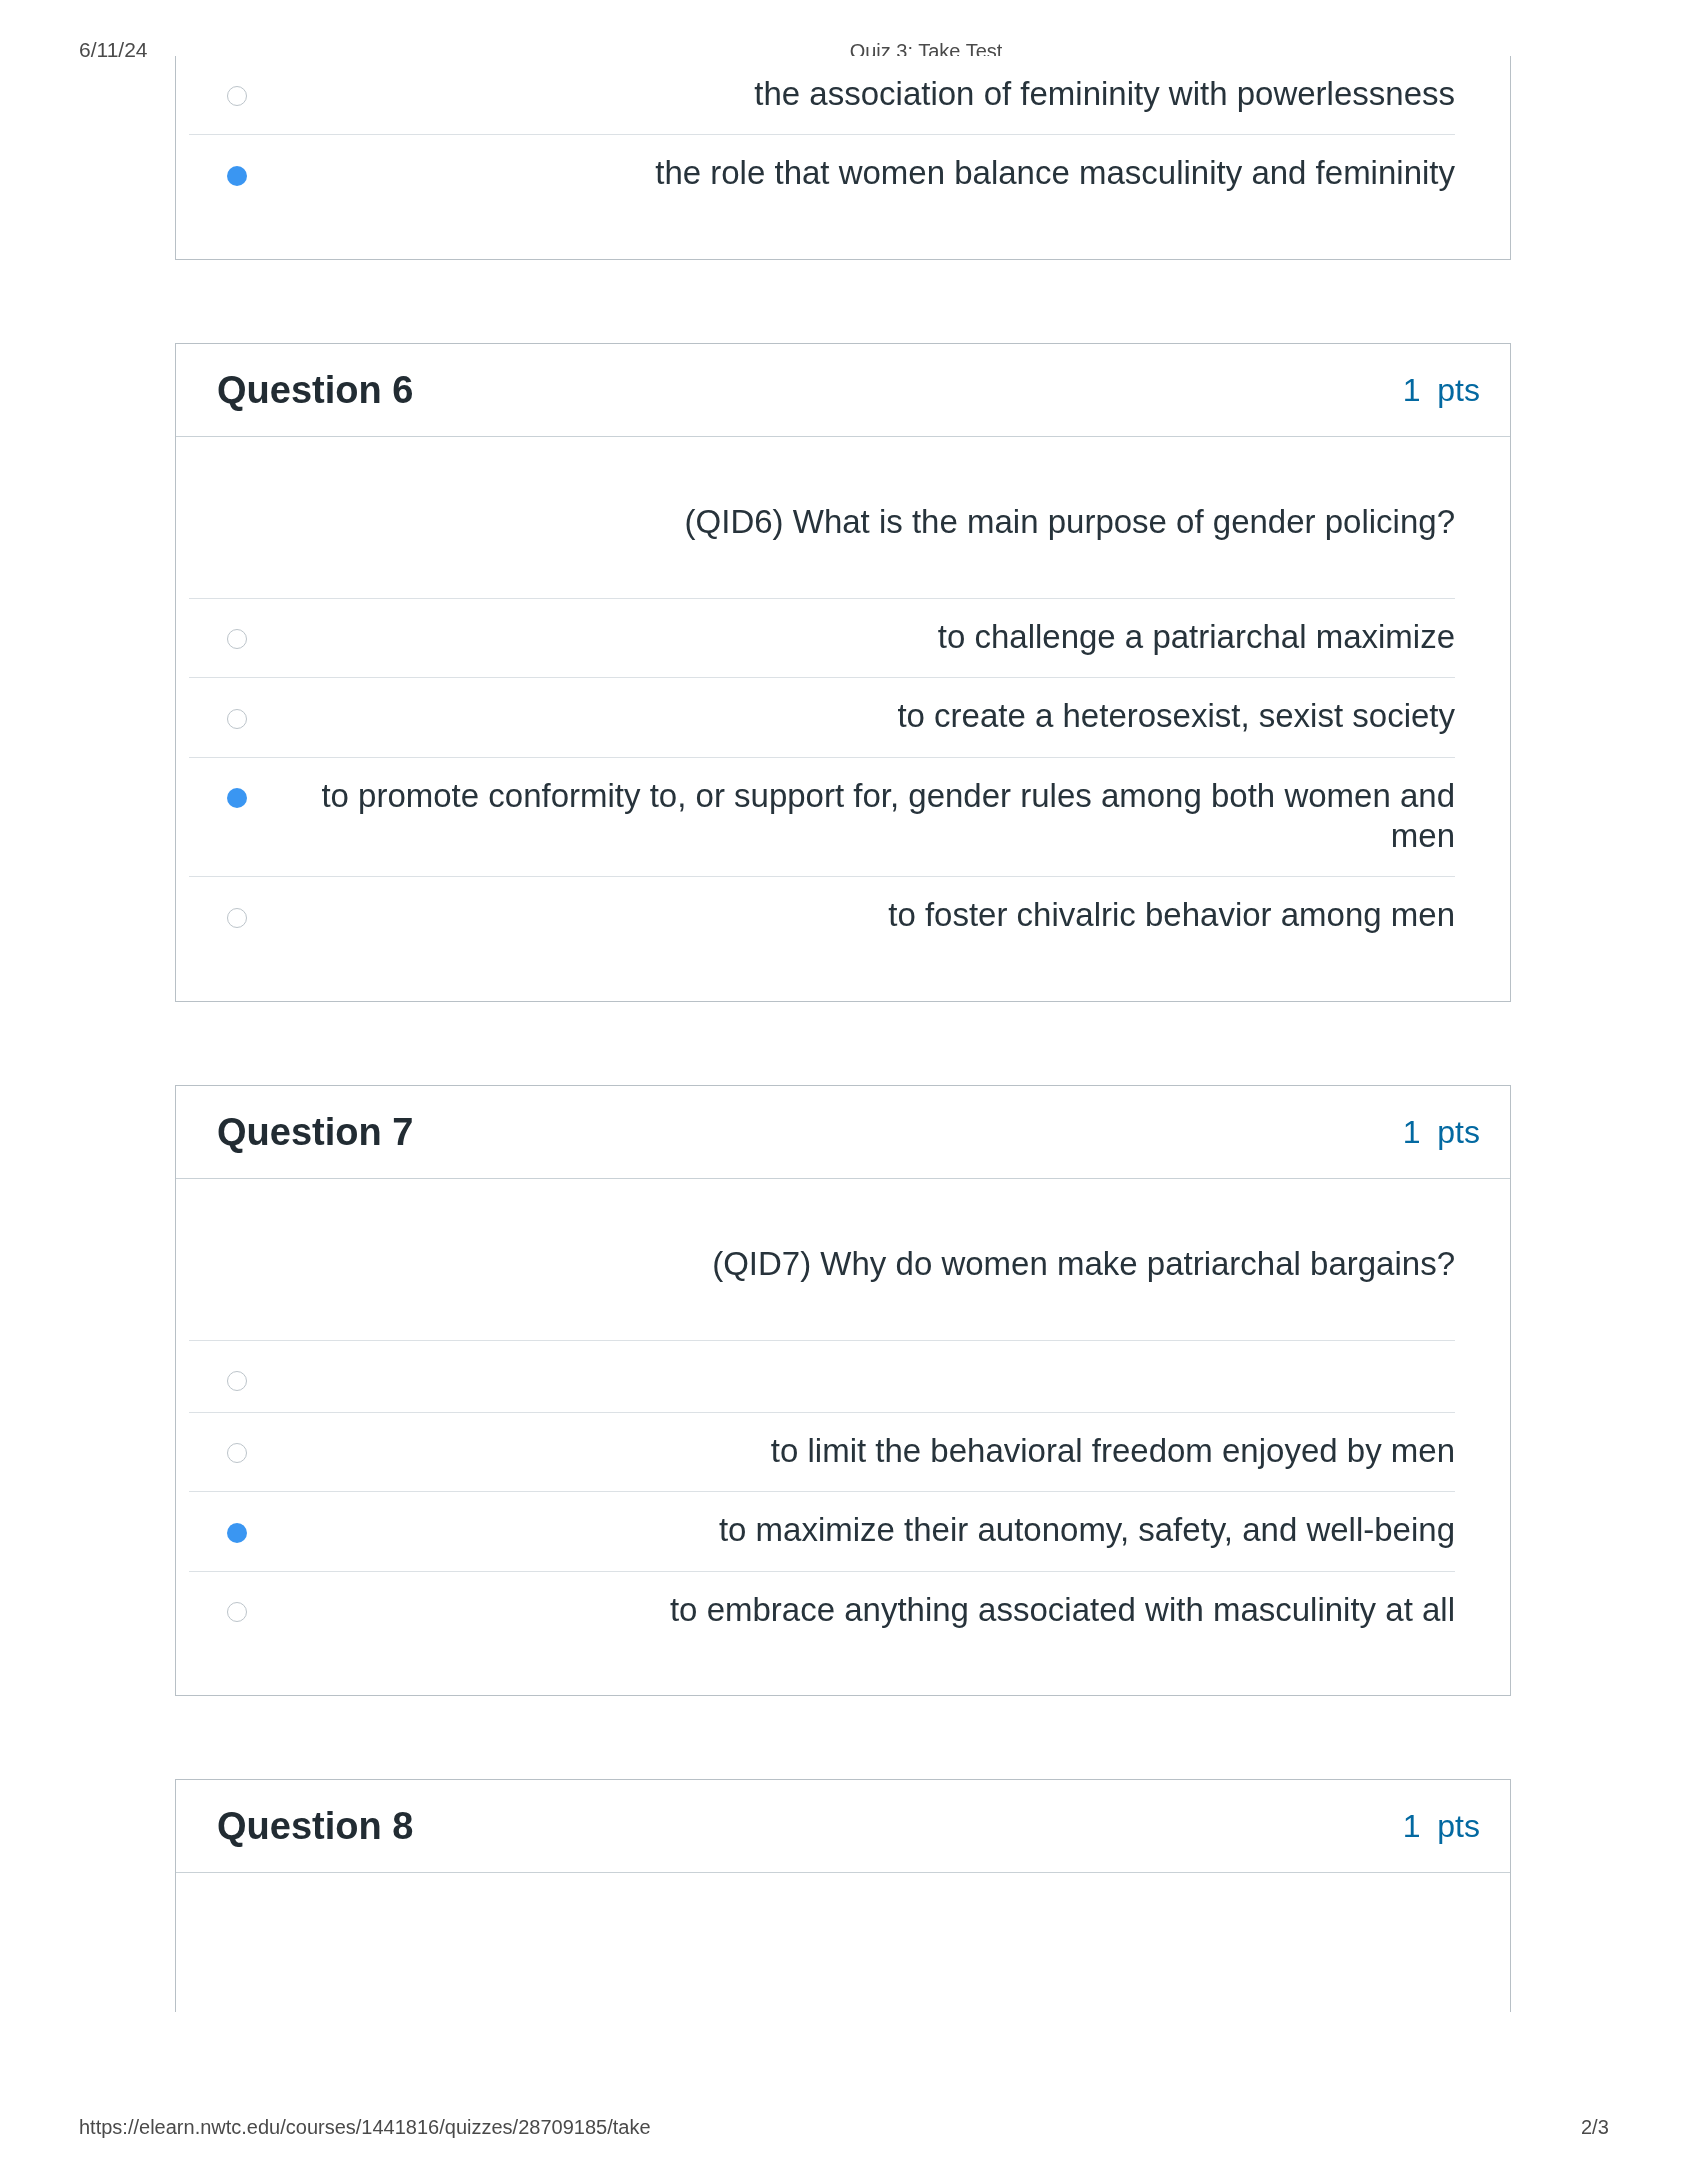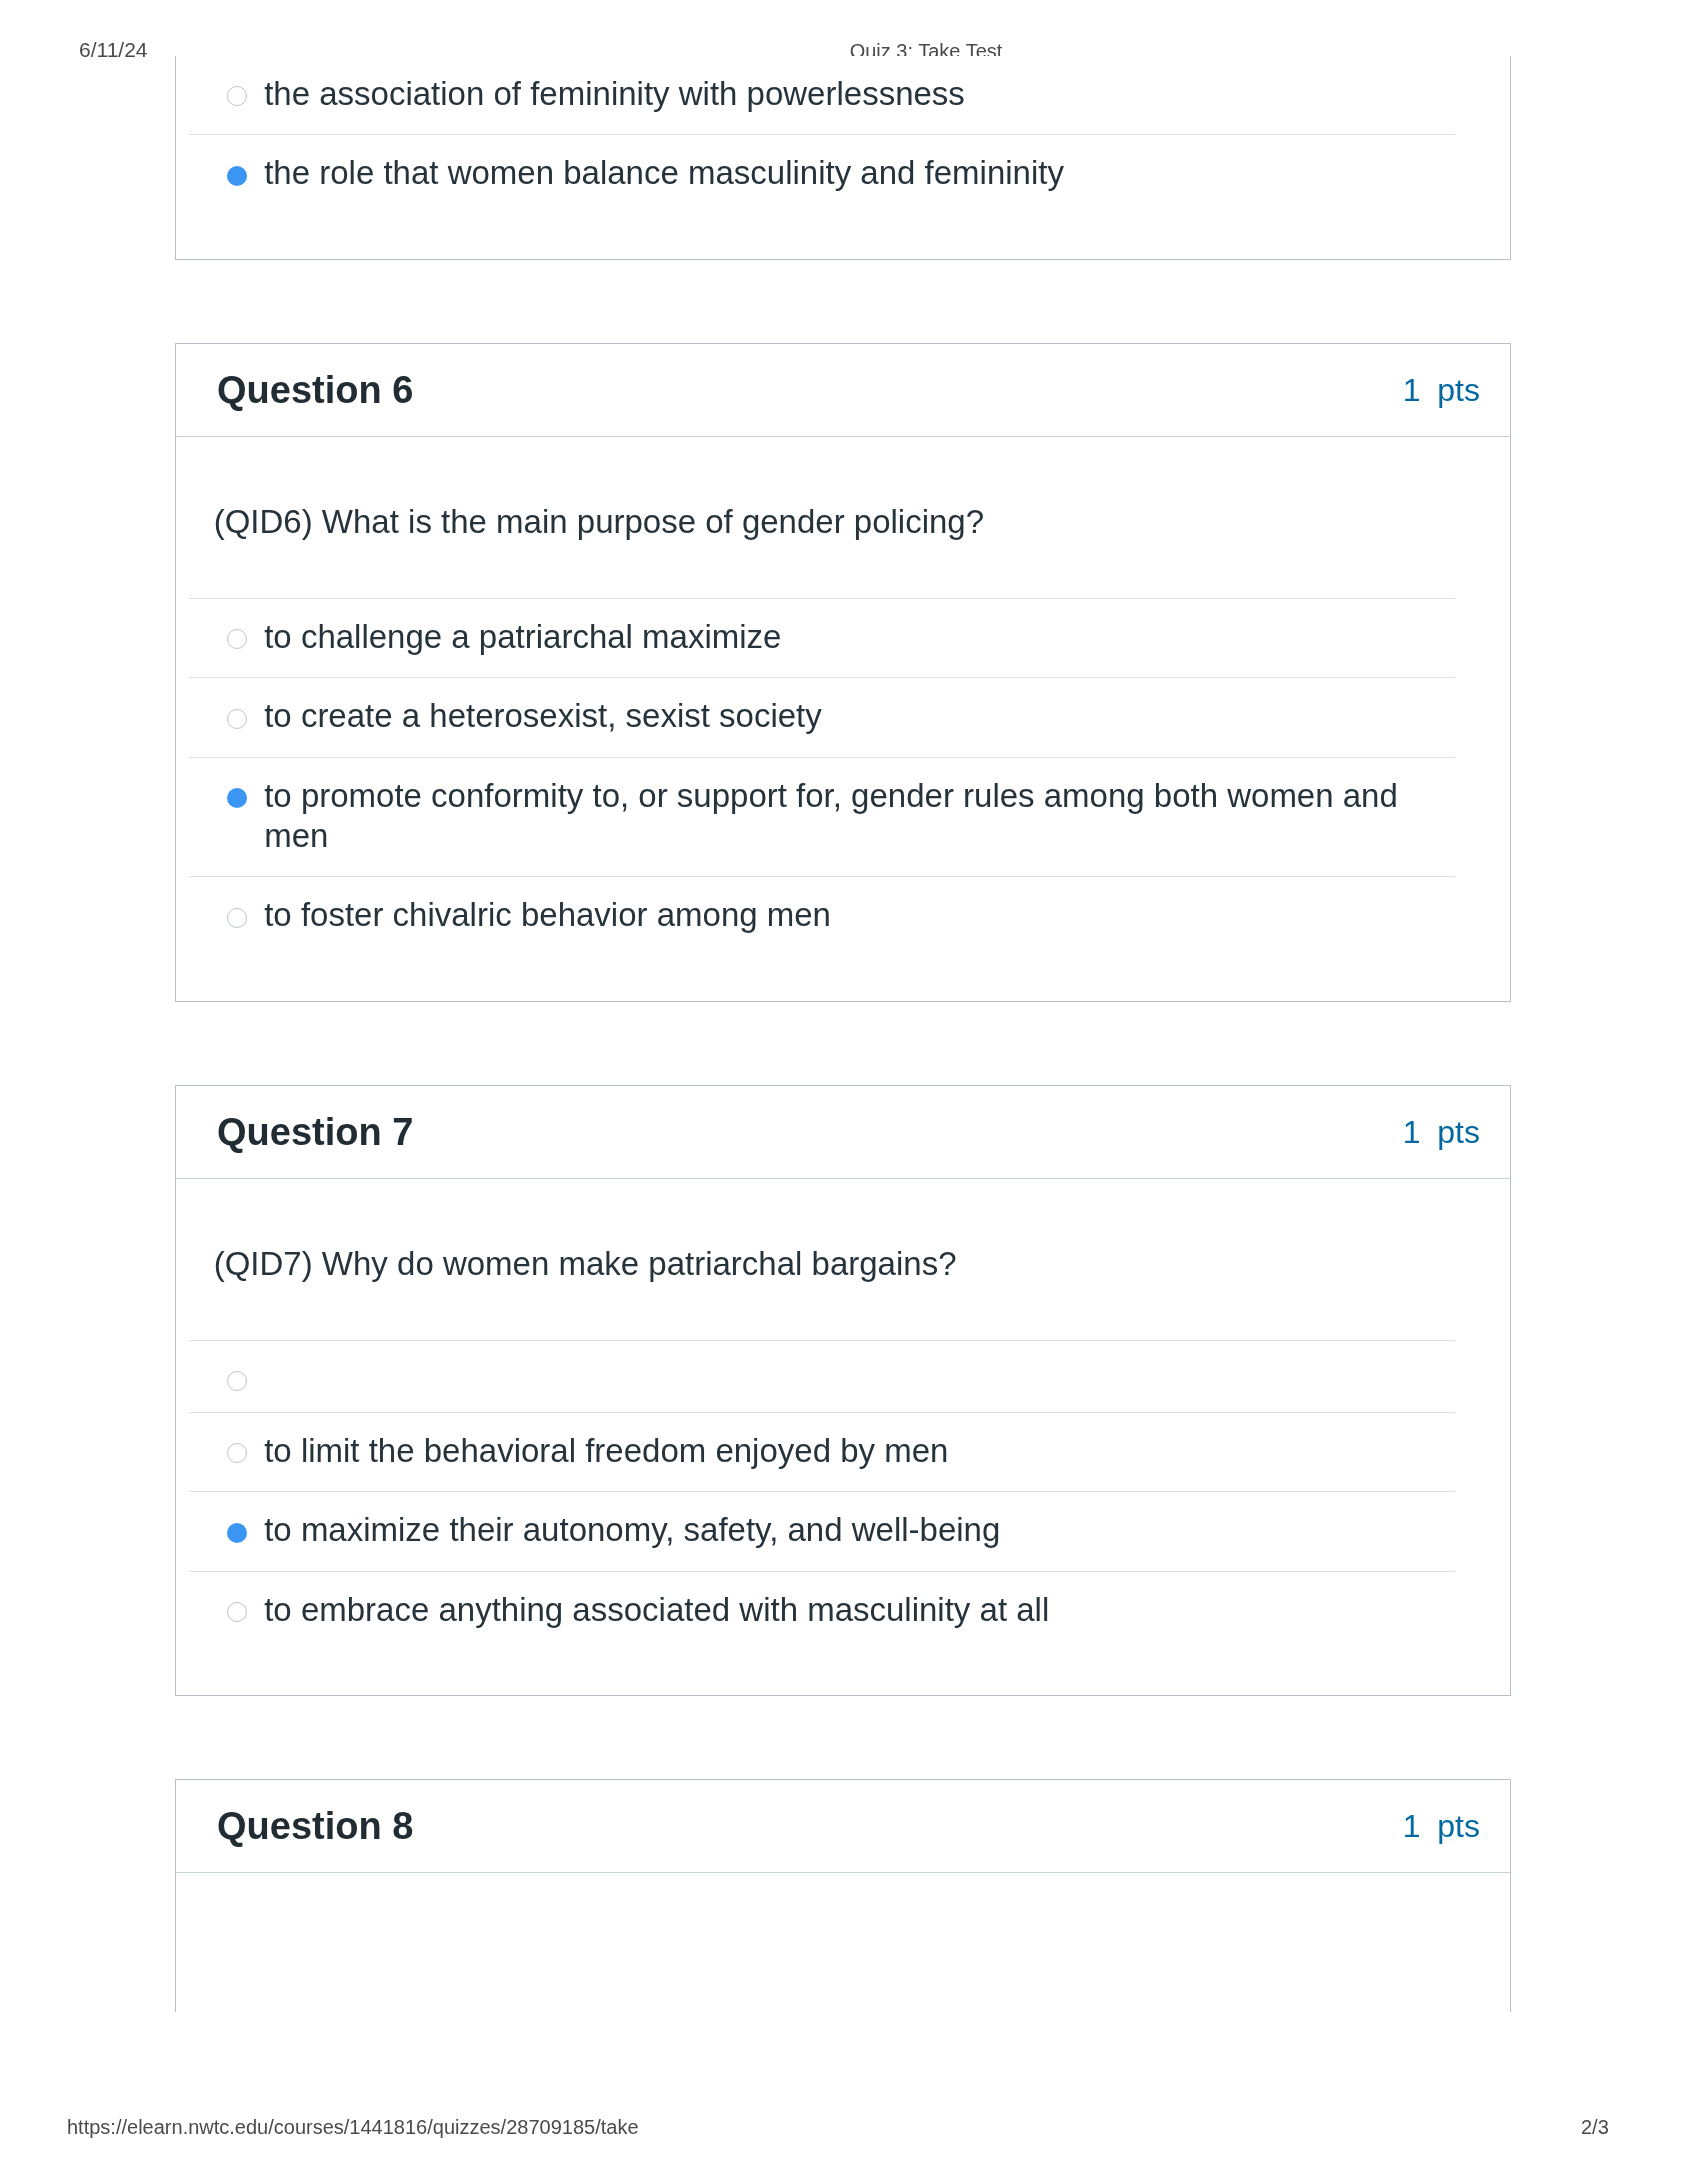--- a/index.html
+++ b/index.html
@@ -11,25 +11,25 @@
     color: #2d3b45;
     position: relative;
     overflow: hidden;
     -webkit-font-smoothing: antialiased;
   }
   .sheet { position:absolute; left:0; top:0; width:1485px; height:2183px; }
 
   
   .hdr-date  { position:absolute; left:79px; top:39px; font-size:21px; line-height:22.5px; color:#4a4a4a; }
   .hdr-title { position:absolute; left:0; top:40px; width:1852px; text-align:center; font-size:20px; line-height:22.5px; color:#4a4a4a; }
-  .ftr-url   { position:absolute; left:67px; top:2116px; font-size:20px; line-height:22.5px; color:#4a4a4a; }
+  .ftr-url   { position:absolute; left:79px; top:2116px; font-size:20px; line-height:22.5px; color:#4a4a4a; }
   .ftr-page  { position:absolute; left:1581px; top:2116px; font-size:20px; line-height:22.5px; color:#4a4a4a; }
 
   
-  .col { position:absolute; left:175px; top:72px; width:1336px; }
+  .col { position:absolute; left:175px; top:72px; width:1336px;text-align:right; }
 
   .qbox { border:0.7px solid #b8c0c6; background:#fff; margin-bottom:83px; }
   .qbox.clip-top { border-top:none; margin-top:-16.5px; }
   .qbox.clip-top > .qbody > .ans:first-child { border-top:none; }
   .qbox.clip-bottom { border-bottom:none; }
   .qhead { display:flex; align-items:center; justify-content:space-between;
            height:93px; padding:0 30px 0 41px;
            border-bottom:0.7px solid #c9d1d6; background:#fff; }
   .qname { font-size:38px; font-weight:bold; color:#222c33; line-height:1; }
   .qpts  { font-size:32px; color:#0369a1; line-height:1; word-spacing:8px; }

